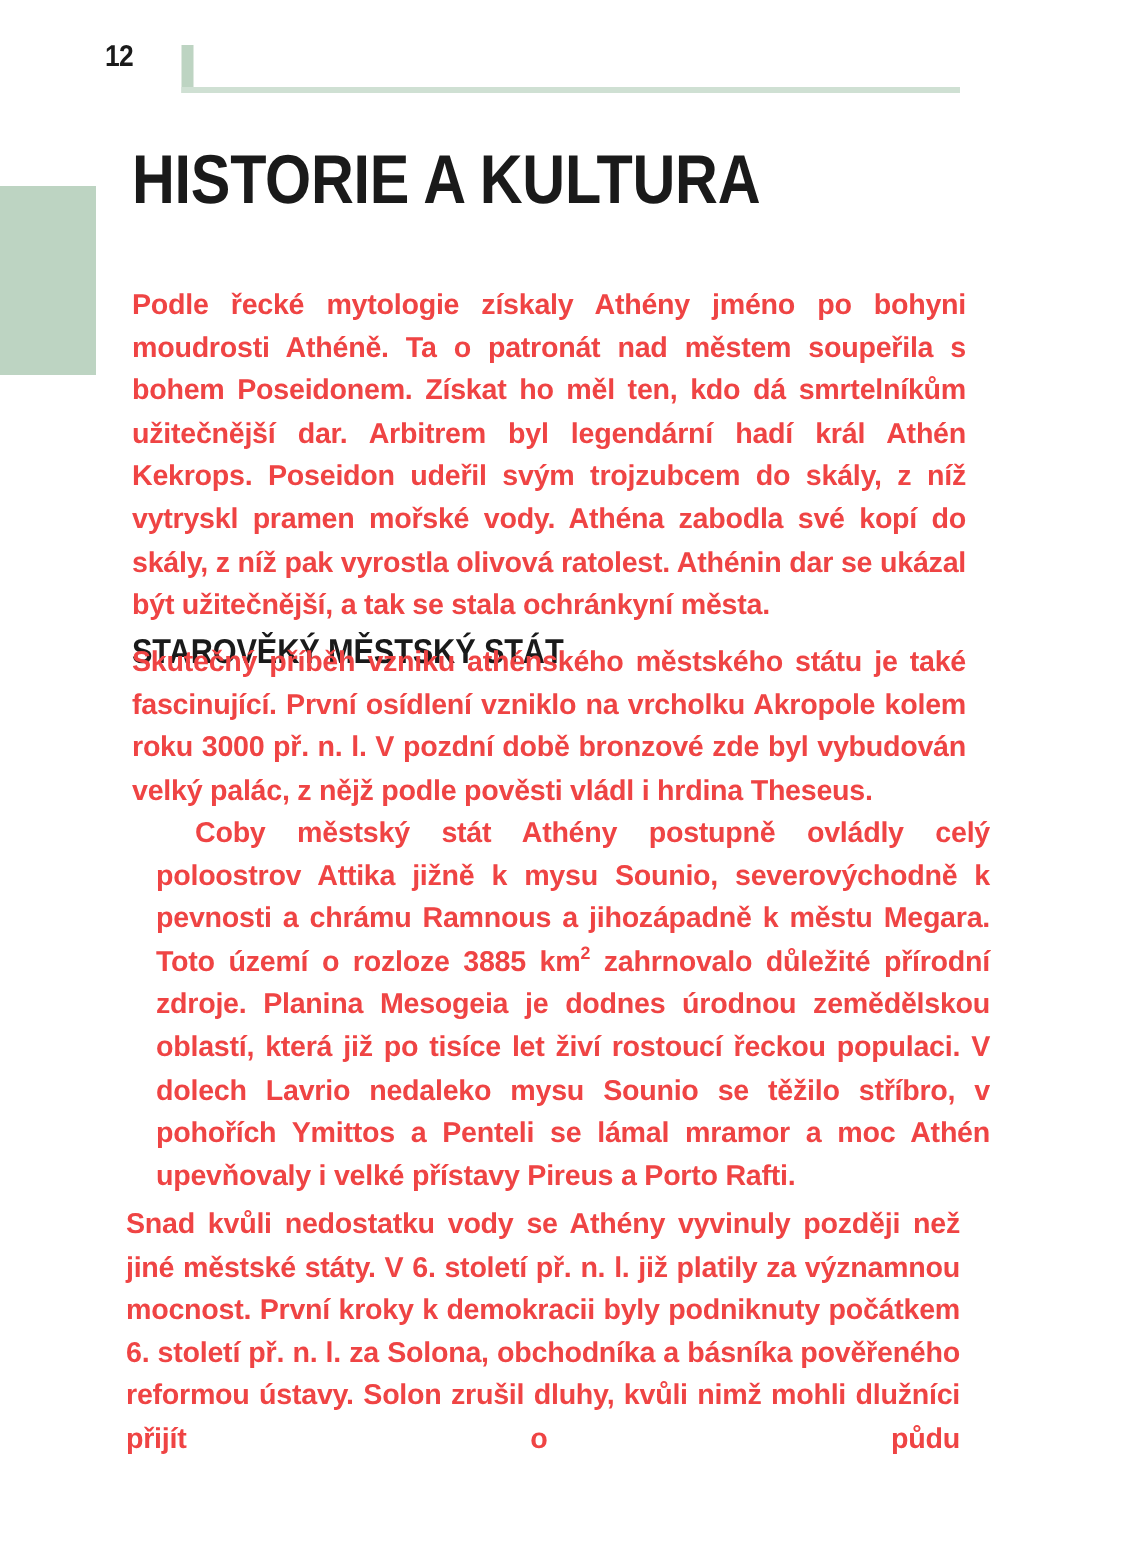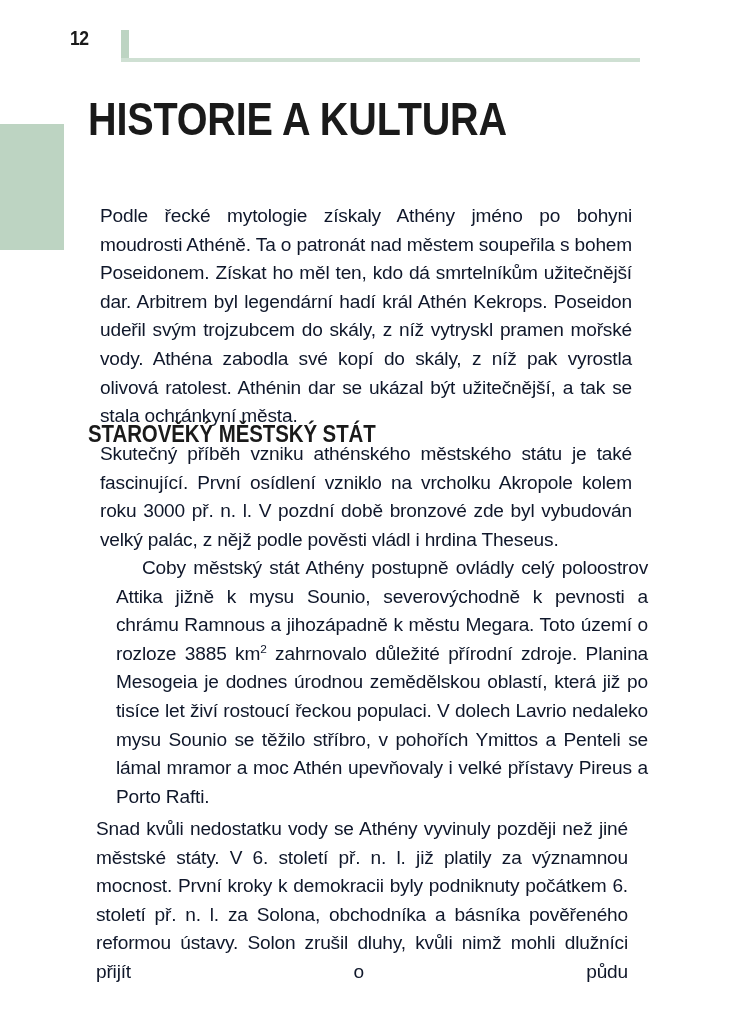--- a/index.html
+++ b/index.html
@@ -107,29 +107,30 @@
     font-size: 23px;
     line-height: 1.05;
     letter-spacing: -0.1px;
     color: #1a1a1a;
     transform: scaleX(0.89);
     transform-origin: left top;
     white-space: nowrap;
   }
 
   p.body {
-    margin: 12px;
+    margin: 0;
     font-family: "Liberation Sans", sans-serif;
     font-size: 19.1px;
     line-height: 28.6px;
-    color: #0f172a;
+    color: #ef4444;
     text-align: justify;
     text-justify: inter-word;
     hyphens: manual;
     letter-spacing: -0.18px;
+    font-weight: bold;
   }
   p.body.indent {
     text-indent: 26px;
   }
   
   p.body::after {
     content: "";
     display: inline-block;
     width: 100%;
   }

